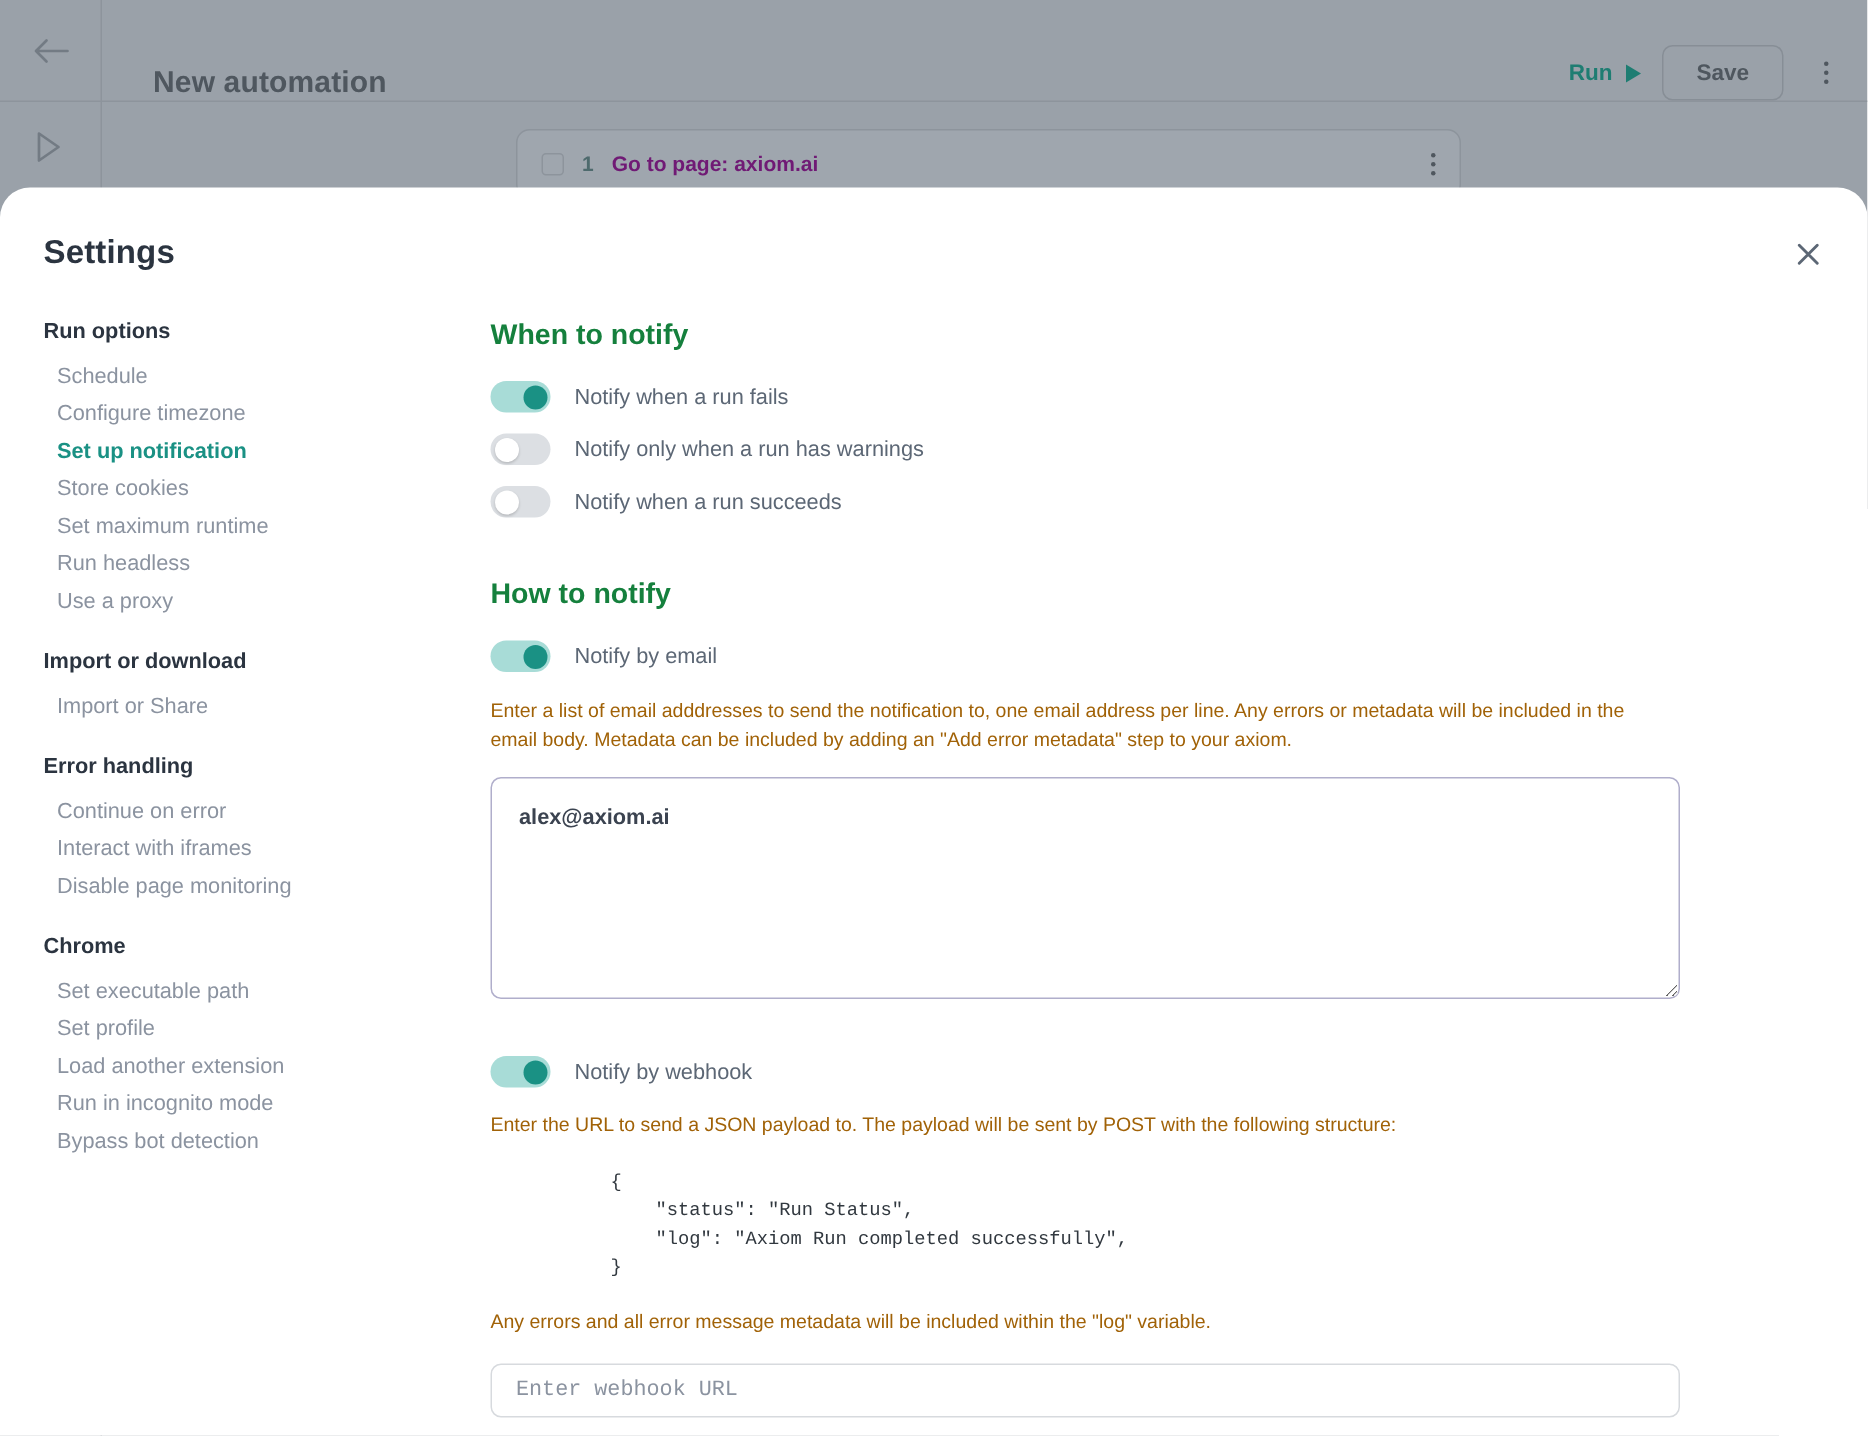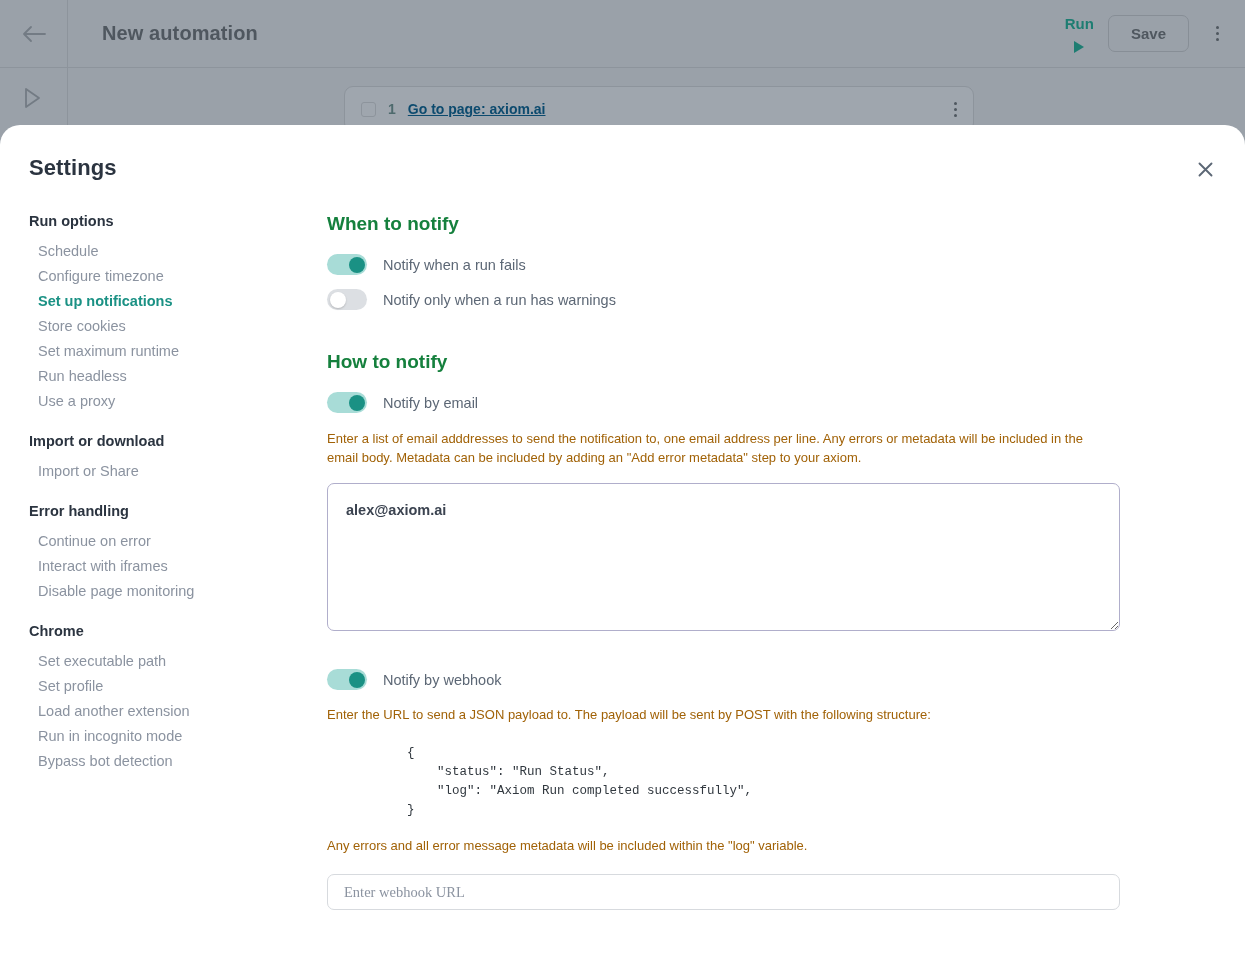--- a/index.html
+++ b/index.html
@@ -24,21 +24,21 @@
     position: absolute;
     inset: 0;
     background: #9aa1a9;
   }
   .bg-topbar {
     position: absolute;
     left: 0; top: 0;
     width: 1245px; height: 68px;
     border-bottom: 1px solid #8d949c;
     display: flex;
-    align-items: center;
+    align-items: flex-end;
   }
   .bg-back {
     width: 68px;
     height: 68px;
     display: flex;
     align-items: center;
     justify-content: center;
     border-right: 1px solid #8d949c;
     align-self: stretch;
   }
@@ -57,21 +57,20 @@
     gap: 14px;
     padding-right: 20px;
   }
   .bg-run {
     display: flex;
     align-items: center;
     gap: 9px;
     font-size: 15px;
     font-weight: 700;
     color: #1e7d72;
-    flex-direction: column;
   }
   .bg-run .tri {
     width: 0; height: 0;
     border-left: 10px solid #1e7d72;
     border-top: 6px solid transparent;
     border-bottom: 6px solid transparent;
   }
   .bg-save {
     border: 1px solid #878e96;
     border-radius: 7px;
@@ -129,22 +128,21 @@
     border-radius: 3px;
   }
   .bg-step-num {
     font-size: 14px;
     font-weight: 700;
     color: #4e6a6d;
   }
   .bg-step-label {
     font-size: 14px;
     font-weight: 700;
-    color: #0c4a6e;
-    text-decoration: underline;
+    color: #701a75;
   }
   .bg-step-kebab {
     margin-left: auto;
     display: flex;
     flex-direction: column;
     gap: 3px;
     align-items: center;
   }
   .bg-step-kebab i {
     width: 3px; height: 3px; border-radius: 50%;
@@ -315,21 +313,21 @@
   }
 
   .url-input {
     display: block;
     width: 793px;
     height: 36px;
     margin-top: 19px;
     border: 1px solid #d7dade;
     border-radius: 7px;
     padding: 0 16px;
-    font-family: Liberation Serif, serif;
+    font-family: Liberation Mono, monospace;
     font-size: 14.5px;
     color: #3b4350;
     outline: none;
     background: #fff;
   }
   .url-input::placeholder { color: #8b93a0; }
 </style>
 </head>
 <body>
 
@@ -392,21 +390,21 @@
     </div>
 
     <div class="modal-body">
 
       <nav class="side">
 
         <div class="side-group">
           <div class="side-group-title">Run options</div>
           <a class="side-item">Schedule</a>
           <a class="side-item">Configure timezone</a>
-          <a class="side-item active">Set up notifications</a>
+          <a class="side-item active">Set up notification</a>
           <a class="side-item">Store cookies</a>
           <a class="side-item">Set maximum runtime</a>
           <a class="side-item">Run headless</a>
           <a class="side-item">Use a proxy</a>
         </div>
 
         <div class="side-group">
           <div class="side-group-title">Import or download</div>
           <a class="side-item">Import or Share</a>
         </div>
@@ -437,20 +435,26 @@
               <span class="knob"></span>
             </button>
           <span class="toggle-label">Notify when a run fails</span>
         </div>
         <div class="toggle-row">
           <button class="toggle">
               <span class="knob"></span>
             </button>
           <span class="toggle-label">Notify only when a run has warnings</span>
         </div>
+        <div class="toggle-row">
+          <button class="toggle">
+              <span class="knob"></span>
+            </button>
+          <span class="toggle-label">Notify when a run succeeds</span>
+        </div>
 
         <h2 class="sec-title second">How to notify</h2>
 
         <div class="toggle-row">
           <button class="toggle on">
               <span class="knob"></span>
             </button>
           <span class="toggle-label">Notify by email</span>
         </div>
 

